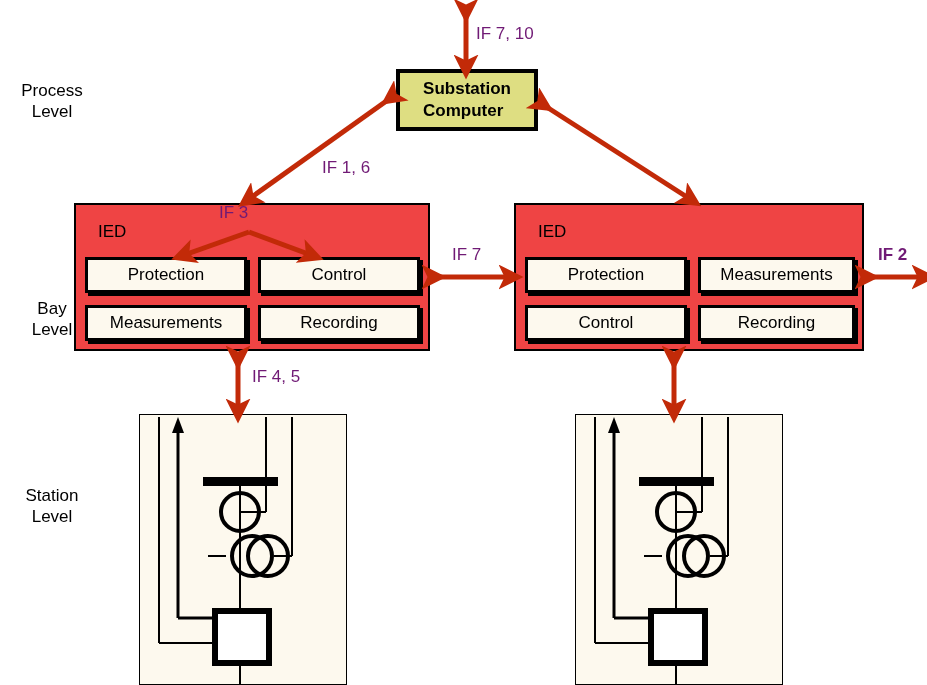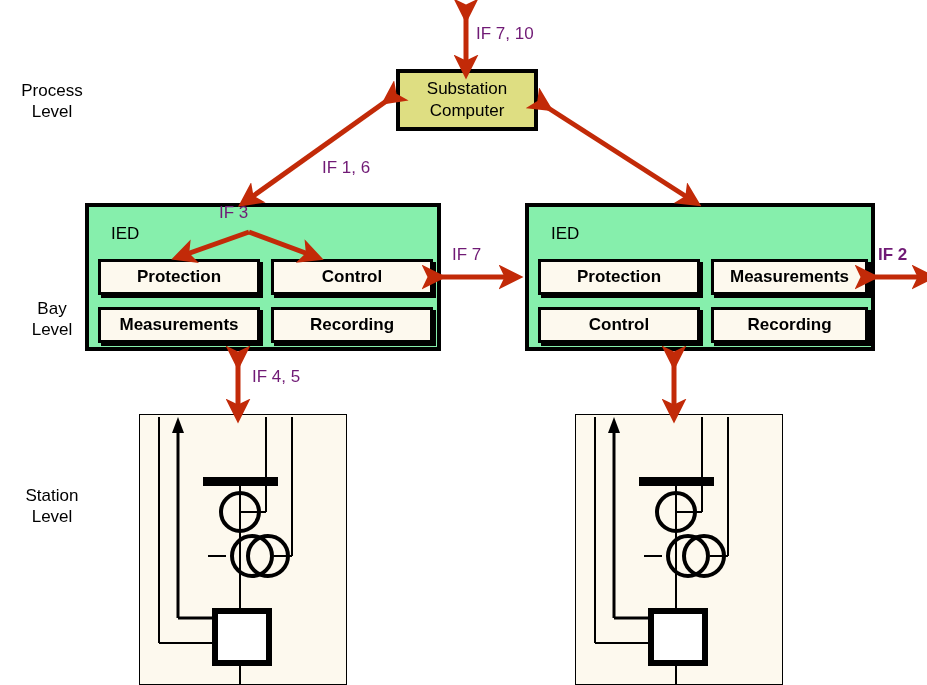--- a/index.html
+++ b/index.html
@@ -45,34 +45,34 @@
   #substation-computer {
     position: absolute;
     left: 396px; top: 69px;
     width: 142px; height: 62px;
     background: #DEDE82;
     border: 4px solid #000000;
     box-sizing: border-box;
     display: flex;
     align-items: center;
     justify-content: center;
-    text-align: center;
+    text-align: left;
     font-size: 17px;
     color: #000000;
     line-height: 1.3;
     white-space: pre-line;
+    font-weight: bold;
   }
 
   
   .ied-box {
     position: absolute;
-    background: #86efac;
-    border: 4px solid #000000;
-    box-sizing: border-box;
-    margin-left: 11px;
+    background: #ef4444;
+    border: 2px solid #000000;
+    box-sizing: border-box;
   }
   #ied-left  { left: 74px;  top: 203px; width: 356px; height: 148px; }
   #ied-right { left: 514px; top: 203px; width: 350px; height: 148px; }
 
   .ied-title {
     position: absolute;
     left: 22px; top: 17px;
     font-size: 17px;
     color: #000000;
   }
@@ -82,21 +82,20 @@
     position: absolute;
     background: #FDF9EE;
     border: 3px solid #000000;
     box-sizing: border-box;
     display: flex;
     align-items: center;
     justify-content: center;
     font-size: 17px;
     color: #000000;
     box-shadow: 3px 3px 0 0 #000000;
-    font-weight: bold;
   }
   .fn-r1 { top: 52px; height: 36px; }
   .fn-r2 { top: 100px; height: 36px; }
   .fn-c1 { left: 9px;  width: 162px; }
   .fn-c2 { left: 182px; width: 162px; }
   #ied-right .fn-c2 { width: 157px; }
 
   
   .process-box {
     position: absolute;

